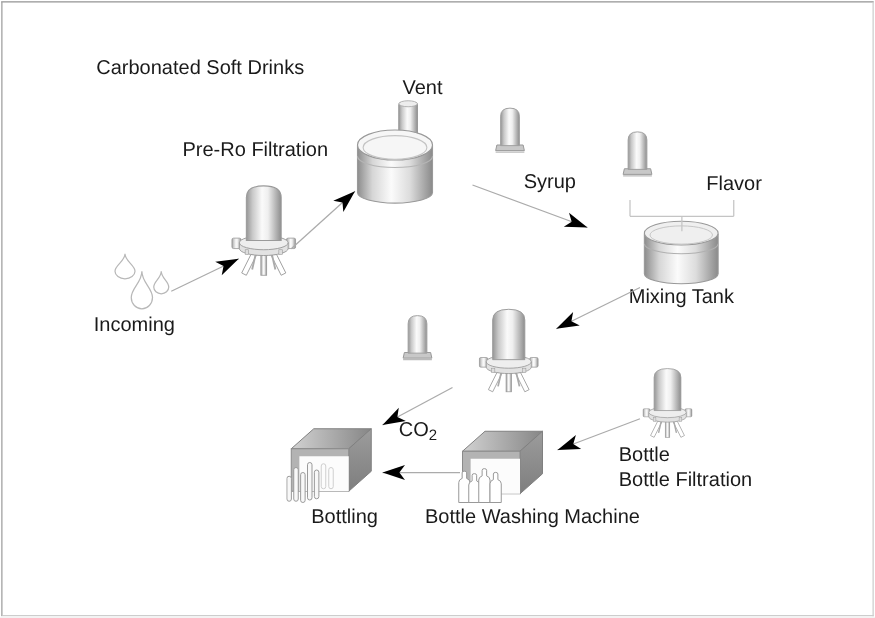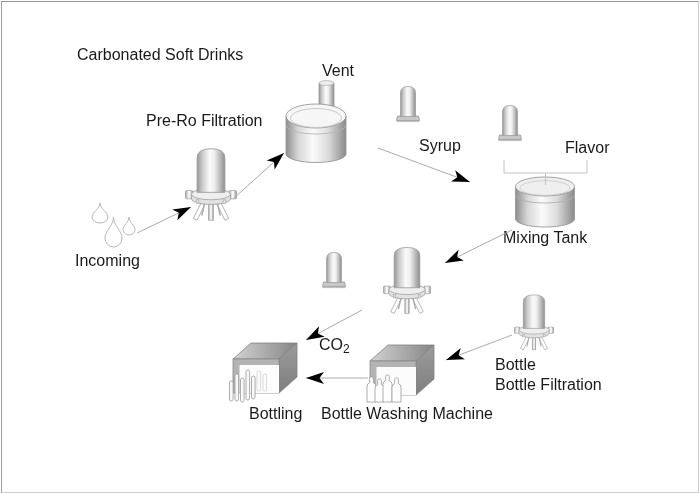--- a/index.html
+++ b/index.html
@@ -131,21 +131,21 @@
   <div class="lbl" style="left:503px;top:228px;">Mixing Tank</div>
   <div class="lbl" style="left:75px;top:251px;text-align:right;">
     <span class="ln">Incoming</span>
   </div>
   <div class="lbl" style="left:319px;top:292px;margin-top:43px;"><span>CO</span><span class="sub">2</span></div>
   <div class="lbl" style="left:495px;top:355px;">
     <span class="ln">Bottle</span>
     <span class="ln">Bottle Filtration</span>
   </div>
   <div class="lbl" style="left:249px;top:404px;">Bottling</div>
-  <div class="lbl" style="left:321px;top:404px;">Bottle Washing Machine</div>
+  <div class="lbl" style="left:340px;top:404px;">Bottle Washing Machine</div>
 
   <svg class="ic" style="left:86px;top:198px" width="52" height="52">
       <use href="#sym-drops" width="52" height="52"></use>
     </svg>
   <svg class="ic" style="left:185px;top:145px" width="52" height="78">
       <use href="#sym-filter" width="52" height="78"></use>
     </svg>
   <svg class="ic" style="left:284px;top:75px" width="64" height="92">
       <use href="#sym-venttank" width="64" height="92"></use>
     </svg>

